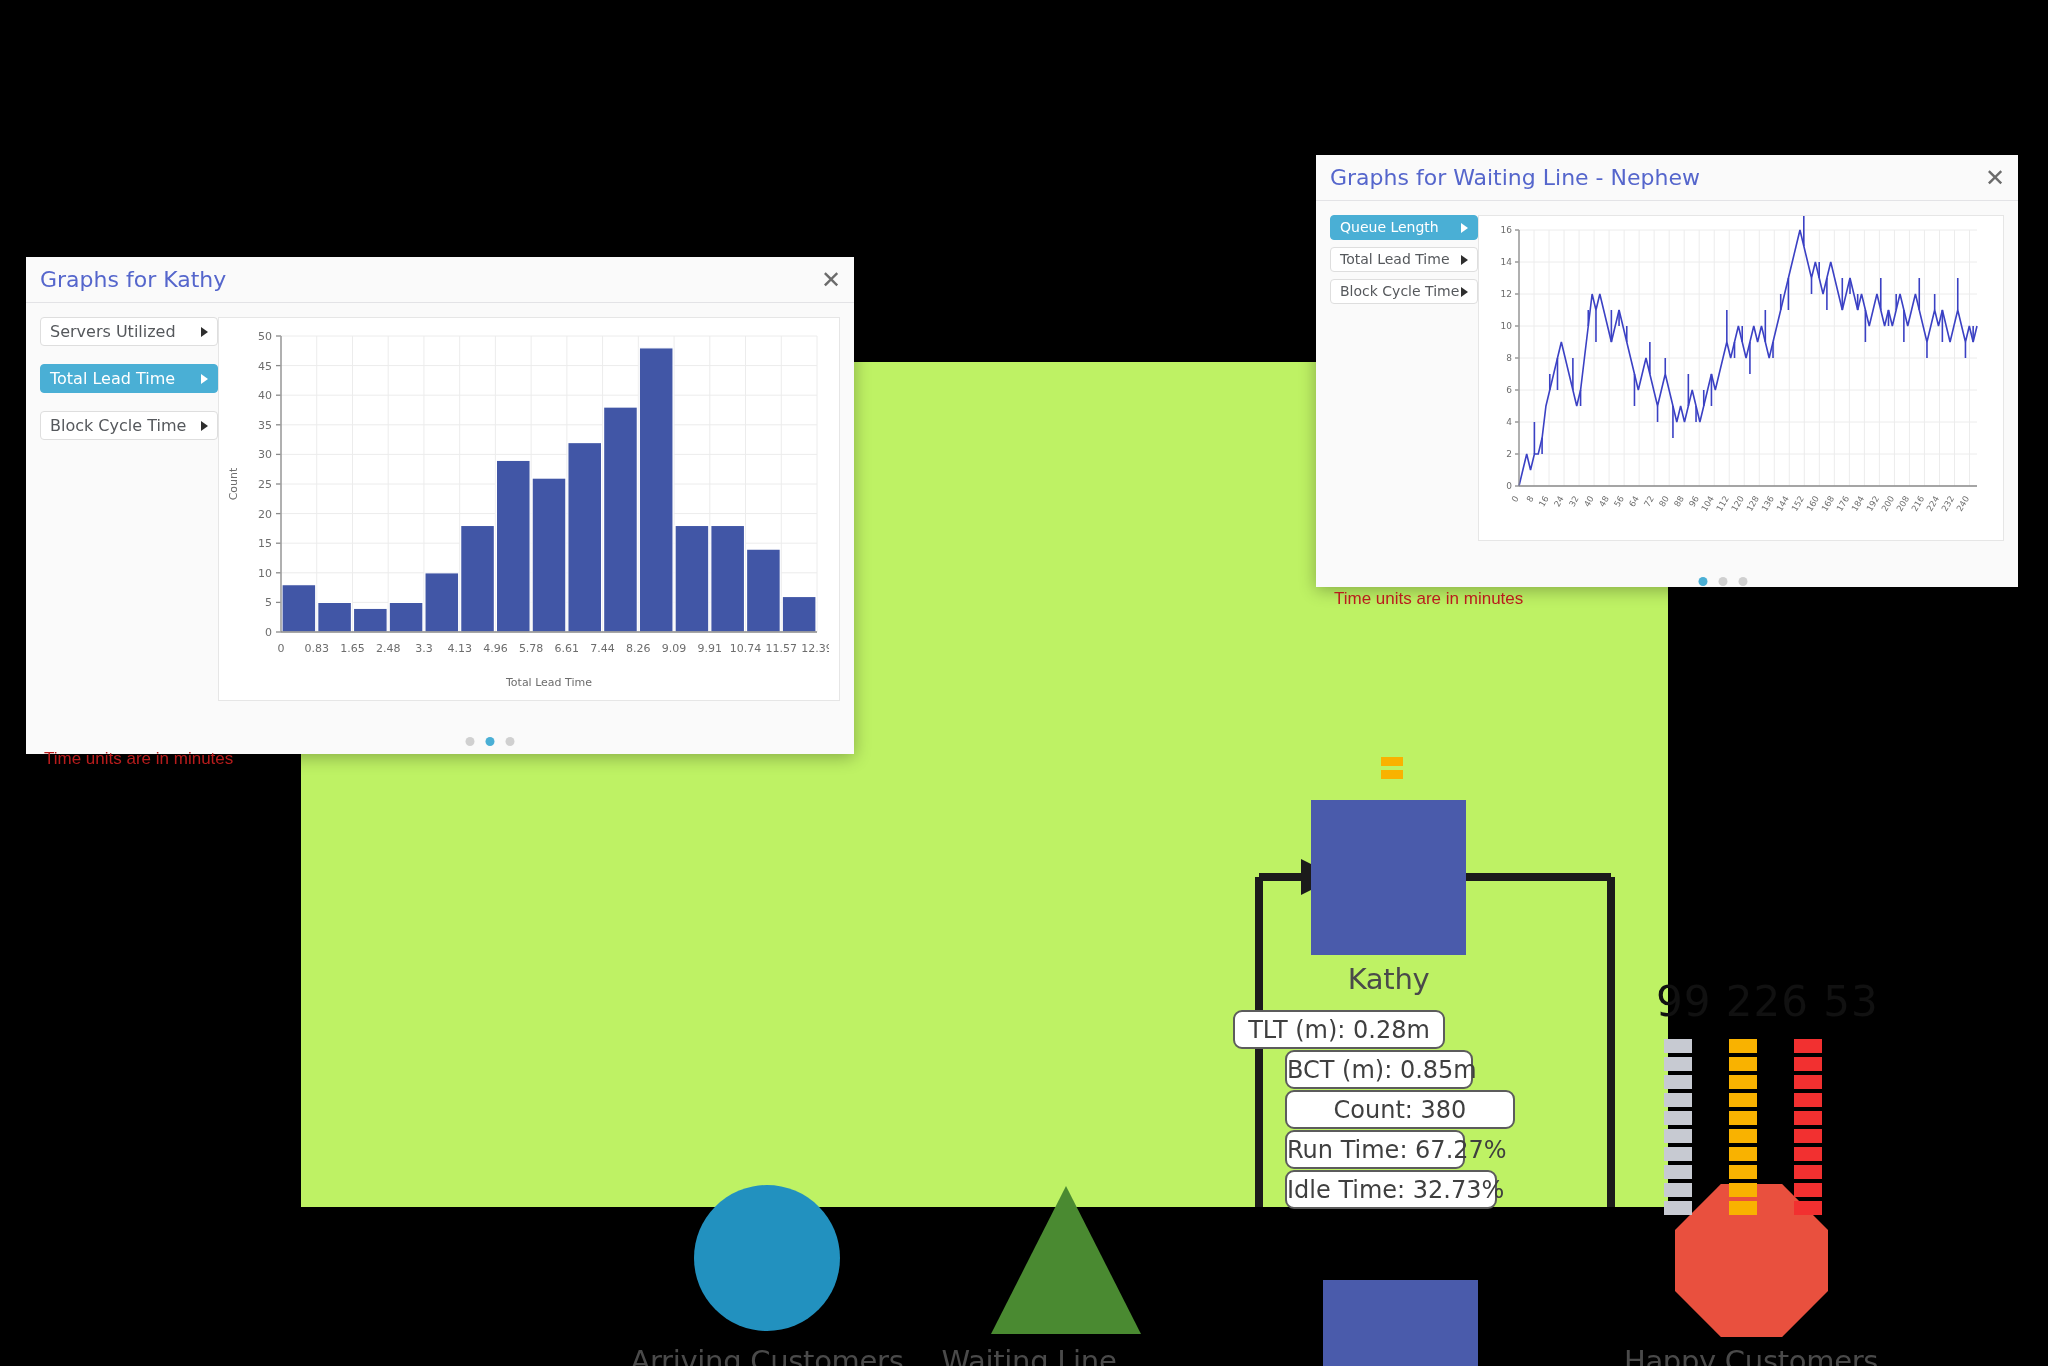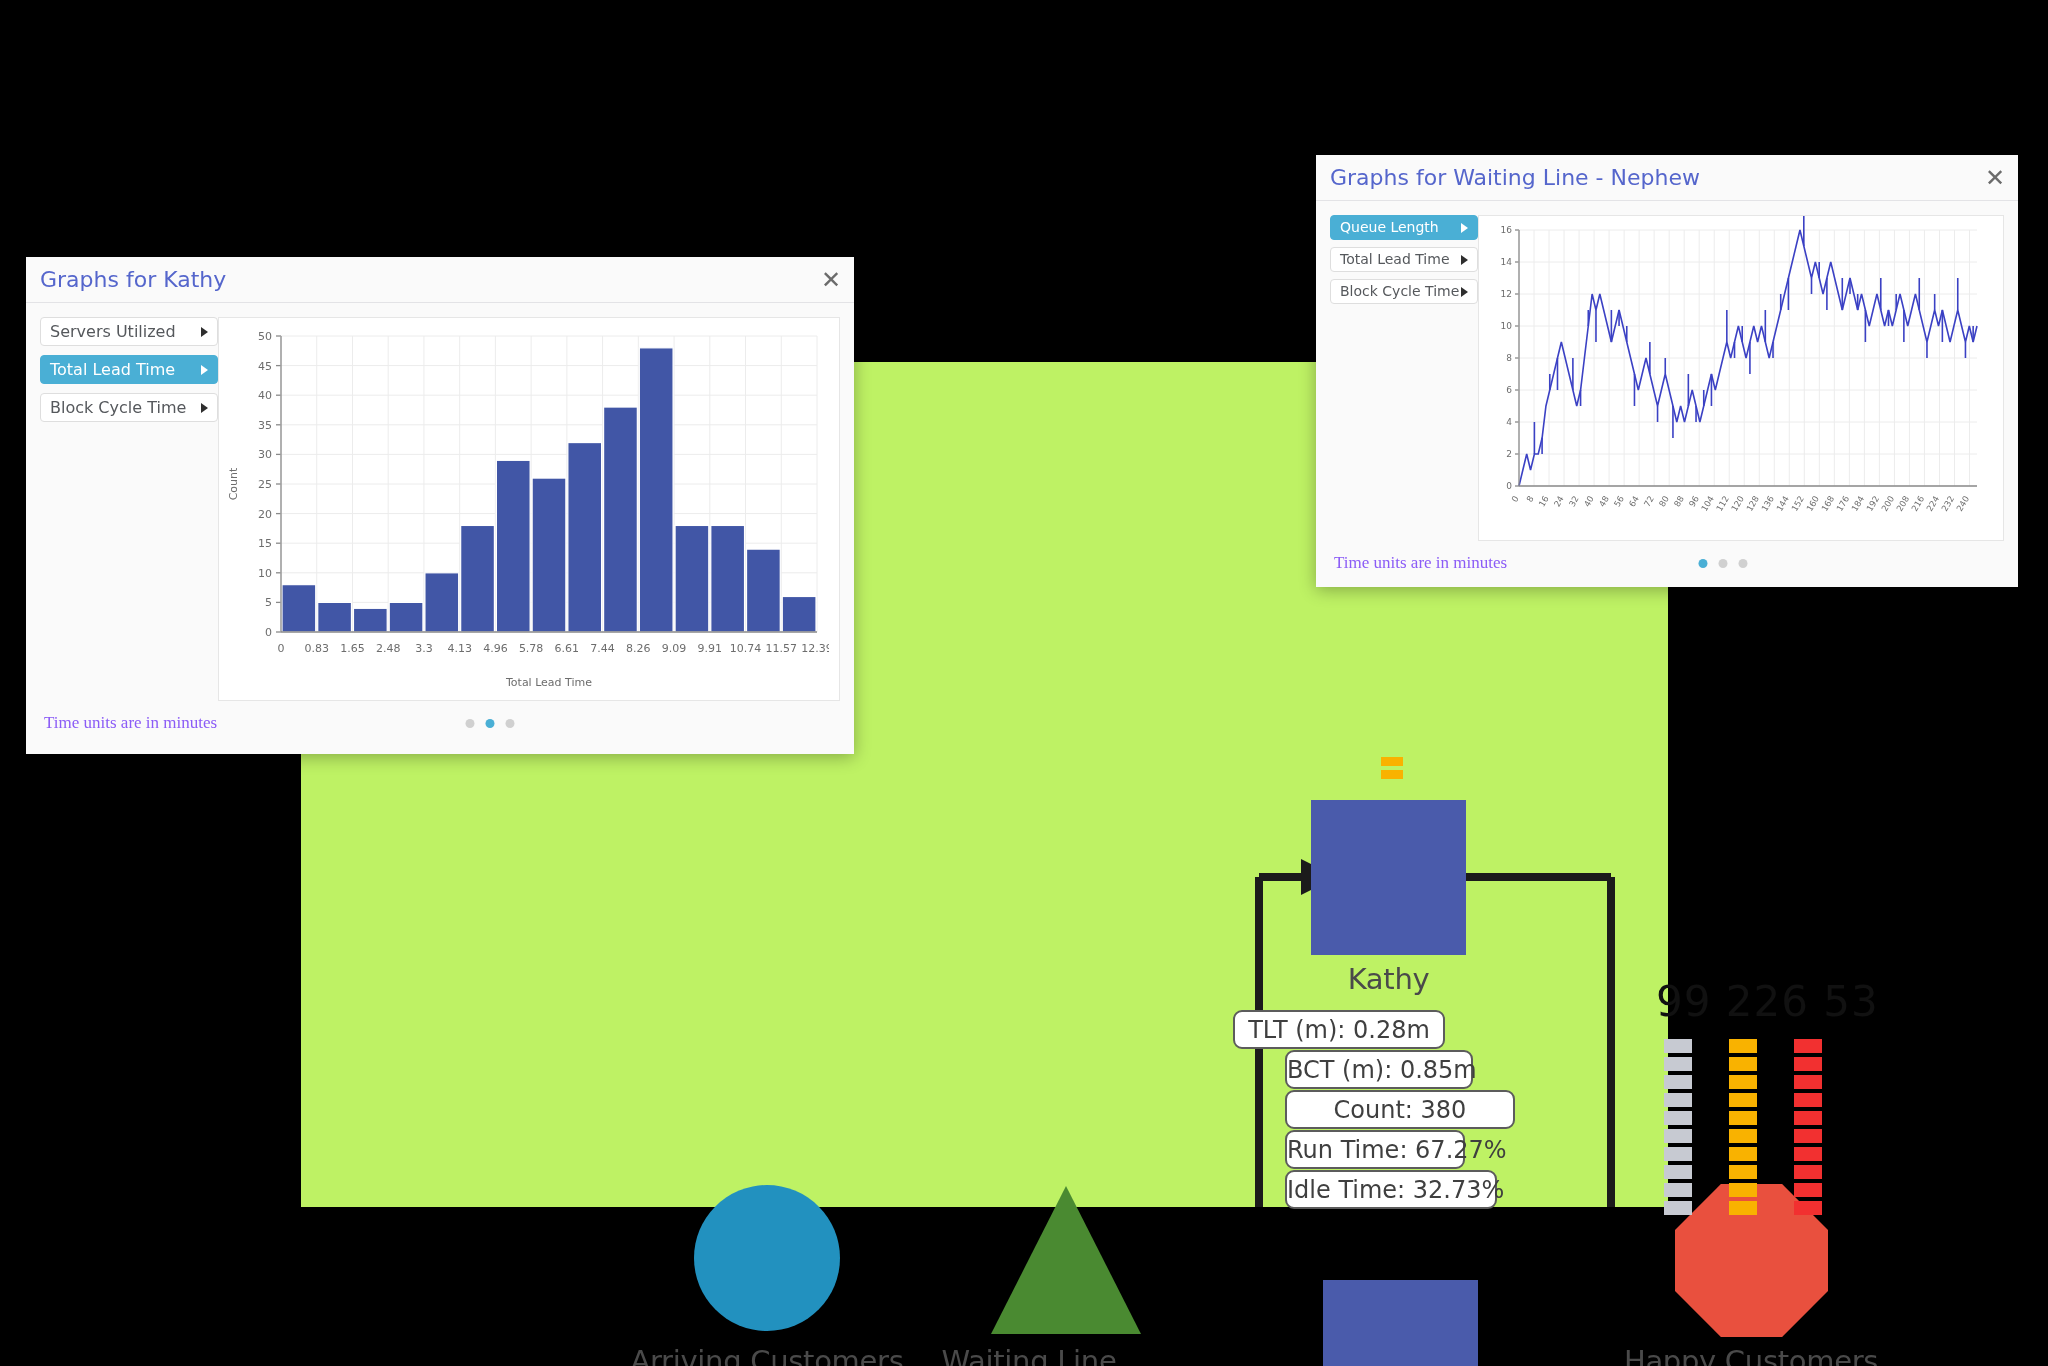--- a/index.html
+++ b/index.html
@@ -123,21 +123,21 @@
     font-family: "DejaVu Sans", sans-serif;
   }
   .gw-body { display: flex; padding: 14px 14px 0 14px; }
   .gw-menu { width: 178px; flex: 0 0 178px; }
   .menu-item {
     position: relative;
     height: 29px;
     border: 1px solid #dedede;
     border-radius: 4px;
     background: #ffffff;
-    margin-bottom: 9px;
+    margin-bottom: 18px;
     font-size: 16px;
     color: #55585c;
     line-height: 27px;
     padding-left: 9px;
     cursor: pointer;
     font-family: "DejaVu Sans", sans-serif;
     white-space: nowrap;
   }
   .menu-item.active {
     background: #4aafd5; border-color: #4aafd5; color: #ffffff;
@@ -157,22 +157,23 @@
     background: #ffffff;
     border: 1px solid #e6e6e6;
     position: relative;
   }
   .gw-footer {
     display: flex; align-items: center;
     padding: 12px 18px 14px 18px;
     position: relative;
   }
   .footer-note {
-    font-size: 17px; color: #8b5cf6;
-    font-family: Liberation Serif, serif;
+    font-size: 17px; color: #b91c1c;
+    font-family: Liberation Sans, sans-serif;
+    margin-top: 36px;
   }
   .dots { position: absolute; left: 50%; transform: translateX(-50%); display: flex; gap: 11px; }
   .dots i { display:block; width: 9px; height: 9px; border-radius: 50%; background: #d0d0d0; }
   .dots i.on { background: #4aafd5; }
 
   
   #win-kathy { left: 26px; top: 257px; width: 828px; height: 497px; }
   #win-kathy .gw-body { height: 398px; }
   #win-nephew { left: 1316px; top: 155px; width: 702px; height: 432px; }
   #win-nephew .gw-body { height: 340px; }

